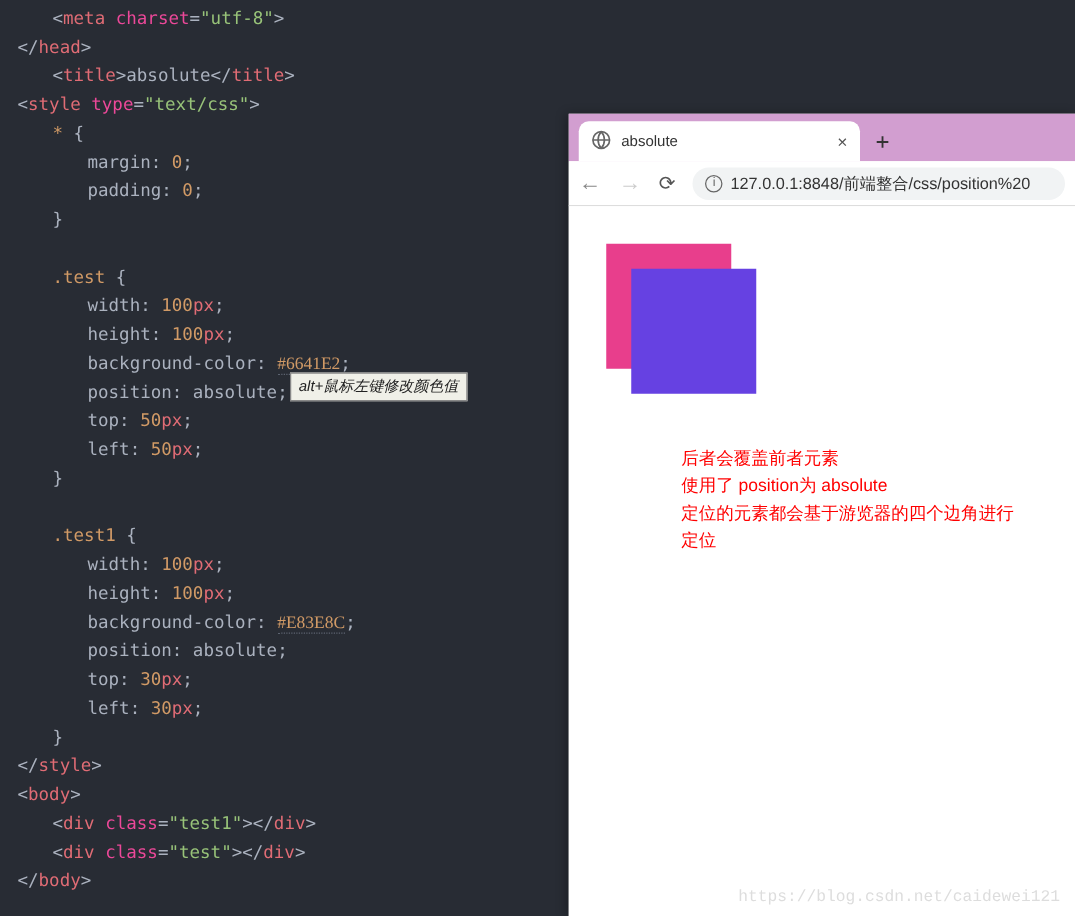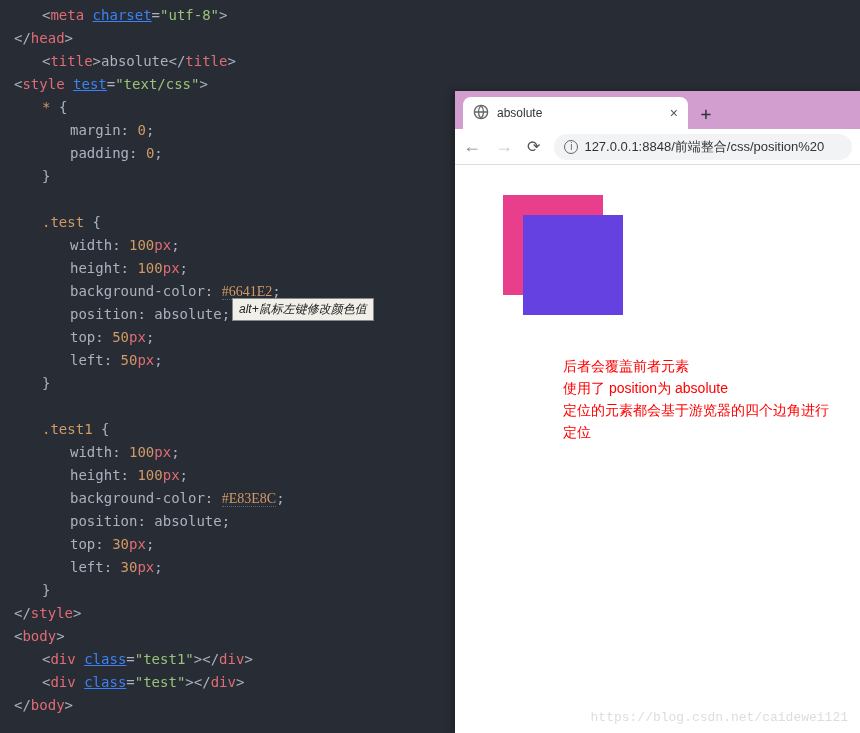--- a/index.html
+++ b/index.html
@@ -24,21 +24,21 @@
   font-size: 14px;
   line-height: 23px;
   color: #abb2bf;
 }
 .code-line { white-space: pre; }
 .indent1 { padding-left: 28px; }
 .indent2 { padding-left: 56px; }
 
 .tag-bracket { color: #abb2bf; }
 .tag-name { color: #e06c75; }
-.attr-name { color: #3b82f6; text-decoration: underline; }
+.attr-name { color: #ec4899; }
 .attr-val { color: #98c379; }
 .text-content { color: #abb2bf; }
 .selector { color: #d19a66; }
 .brace { color: #abb2bf; }
 .prop { color: #abb2bf; }
 .colon { color: #abb2bf; }
 .num { color: #d19a66; }
 .unit { color: #e06c75; }
 .semi { color: #abb2bf; }
 .hex { color: #d19a66; border-bottom: 1px dotted #5c6370; font-family: Liberation Serif, serif; }
@@ -143,21 +143,20 @@
   font-size: 10px;
   color: #666;
   flex-shrink: 0;
 }
 
 .page-content {
   position: relative;
   height: calc(100% - 74px);
   background: #fff;
   font-family: Arial, sans-serif;
-  margin-left: 18px;
 }
 .box-test1 {
   position: absolute;
   width: 100px;
   height: 100px;
   background: #E83E8C;
   top: 30px;
   left: 30px;
 }
 .box-test {
@@ -186,21 +185,21 @@
   font-family: Liberation Mono, monospace;
 }
 </style>
 </head>
 <body>
 
 <div class="editor">
   <div class="code-line indent1"><span class="tag-bracket">&lt;</span><span class="tag-name">meta</span> <span class="attr-name">charset</span><span class="tag-bracket">=</span><span class="attr-val">"utf-8"</span><span class="tag-bracket">&gt;</span></div>
   <div class="code-line"><span class="tag-bracket">&lt;/</span><span class="tag-name">head</span><span class="tag-bracket">&gt;</span></div>
   <div class="code-line indent1"><span class="tag-bracket">&lt;</span><span class="tag-name">title</span><span class="tag-bracket">&gt;</span><span class="text-content">absolute</span><span class="tag-bracket">&lt;/</span><span class="tag-name">title</span><span class="tag-bracket">&gt;</span></div>
-  <div class="code-line"><span class="tag-bracket">&lt;</span><span class="tag-name">style</span> <span class="attr-name">test</span><span class="tag-bracket">=</span><span class="attr-val">"text/css"</span><span class="tag-bracket">&gt;</span></div>
+  <div class="code-line"><span class="tag-bracket">&lt;</span><span class="tag-name">style</span> <span class="attr-name">type</span><span class="tag-bracket">=</span><span class="attr-val">"text/css"</span><span class="tag-bracket">&gt;</span></div>
 
   <div class="code-line indent1"><span class="selector">*</span> <span class="brace">{</span></div>
   <div class="code-line indent2"><span class="prop">margin</span><span class="colon">: </span><span class="num">0</span><span class="semi">;</span></div>
   <div class="code-line indent2"><span class="prop">padding</span><span class="colon">: </span><span class="num">0</span><span class="semi">;</span></div>
   <div class="code-line indent1"><span class="brace">}</span></div>
   <div class="code-line">&nbsp;</div>
 
   <div class="code-line indent1"><span class="selector">.test</span> <span class="brace">{</span></div>
   <div class="code-line indent2"><span class="prop">width</span><span class="colon">: </span><span class="num">100</span><span class="unit">px</span><span class="semi">;</span></div>
   <div class="code-line indent2"><span class="prop">height</span><span class="colon">: </span><span class="num">100</span><span class="unit">px</span><span class="semi">;</span></div>

